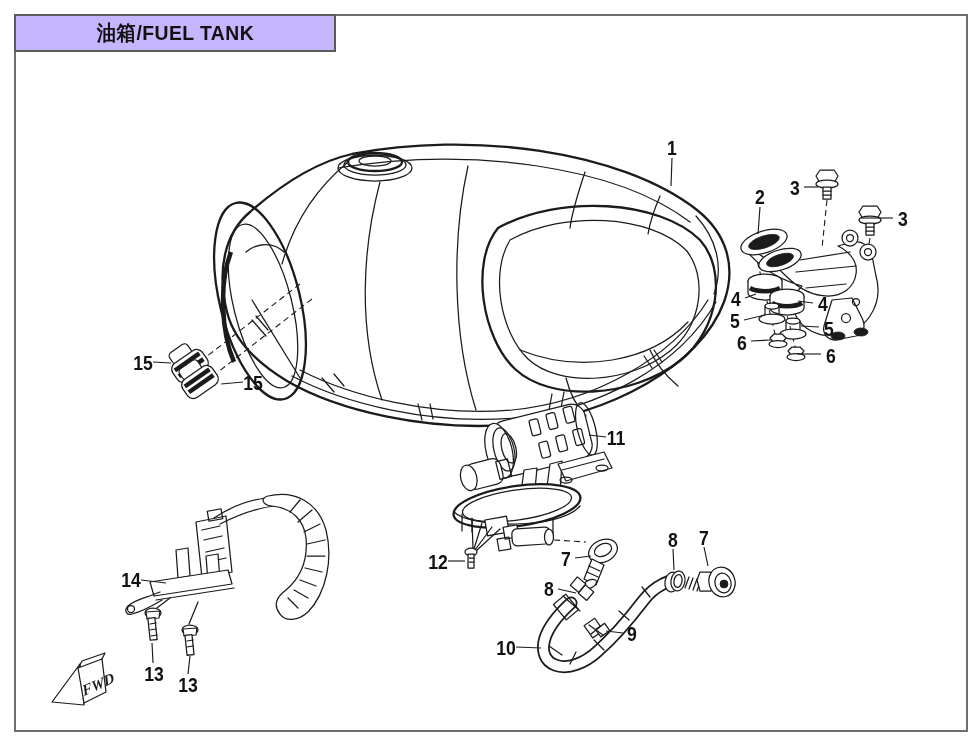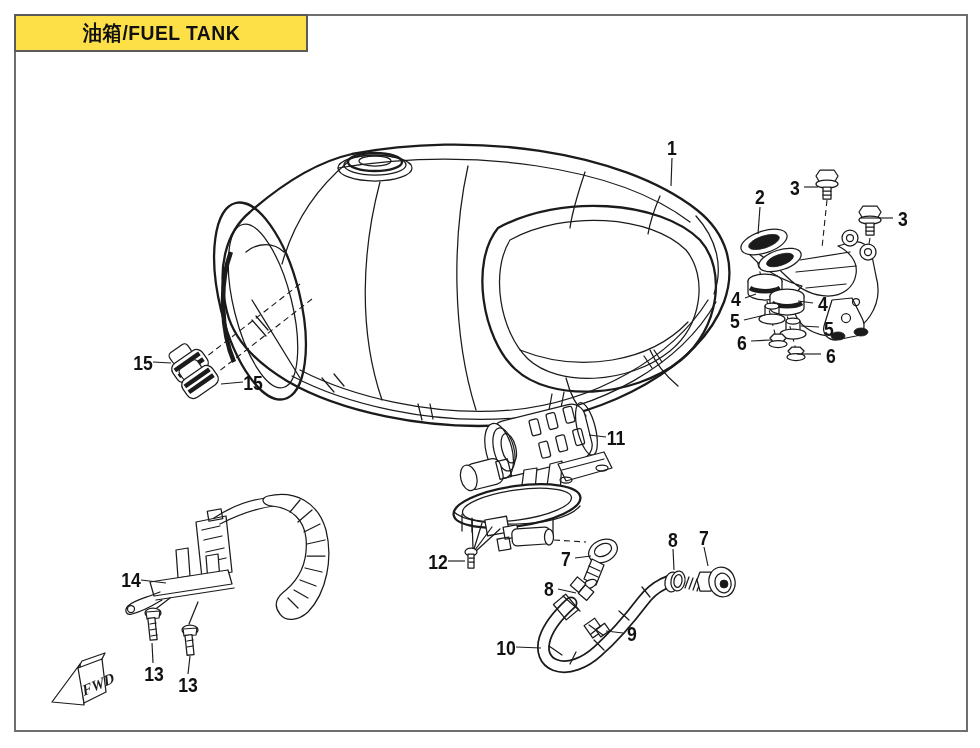--- a/index.html
+++ b/index.html
@@ -1,21 +1,21 @@
 <!DOCTYPE html>
 <html><head>
 <meta charset="utf-8">
 <style>
   html,body{margin:0;padding:0;background:#fff;}
   .page{position:relative;width:980px;height:748px;background:#fff;
         font-family:"Liberation Sans",sans-serif;overflow:hidden;}
   .frame{position:absolute;left:14px;top:14px;width:954px;height:718px;
          border:2px solid #6e6e6e;box-sizing:border-box;}
-  .titlebox{position:absolute;left:14px;top:14px;width:294px;height:38px;
-            border:2px solid #5a5a5a;box-sizing:border-box;background:#fde047;
+  .titlebox{position:absolute;left:14px;top:14px;width:322px;height:38px;
+            border:2px solid #5a5a5a;box-sizing:border-box;background:#c4b5fd;
             display:flex;align-items:center;justify-content:center;}
   .titlebox span{font-weight:700;font-size:21px;color:#111;letter-spacing:.5px;
                  transform:scaleX(.92);white-space:nowrap;}
   svg.art{position:absolute;left:0;top:0;}
   
   .ln{stroke:#1b1b1b;fill:none;stroke-width:1.25;stroke-linecap:round;stroke-linejoin:round;}
   .ln2{stroke:#1b1b1b;fill:none;stroke-width:2.3;stroke-linecap:round;stroke-linejoin:round;}
   .wf{fill:#fff;}
   .dk{fill:#1b1b1b;stroke:#1b1b1b;stroke-width:.8;}
   .dash{stroke:#1b1b1b;fill:none;stroke-width:1.1;stroke-dasharray:6 4;}

